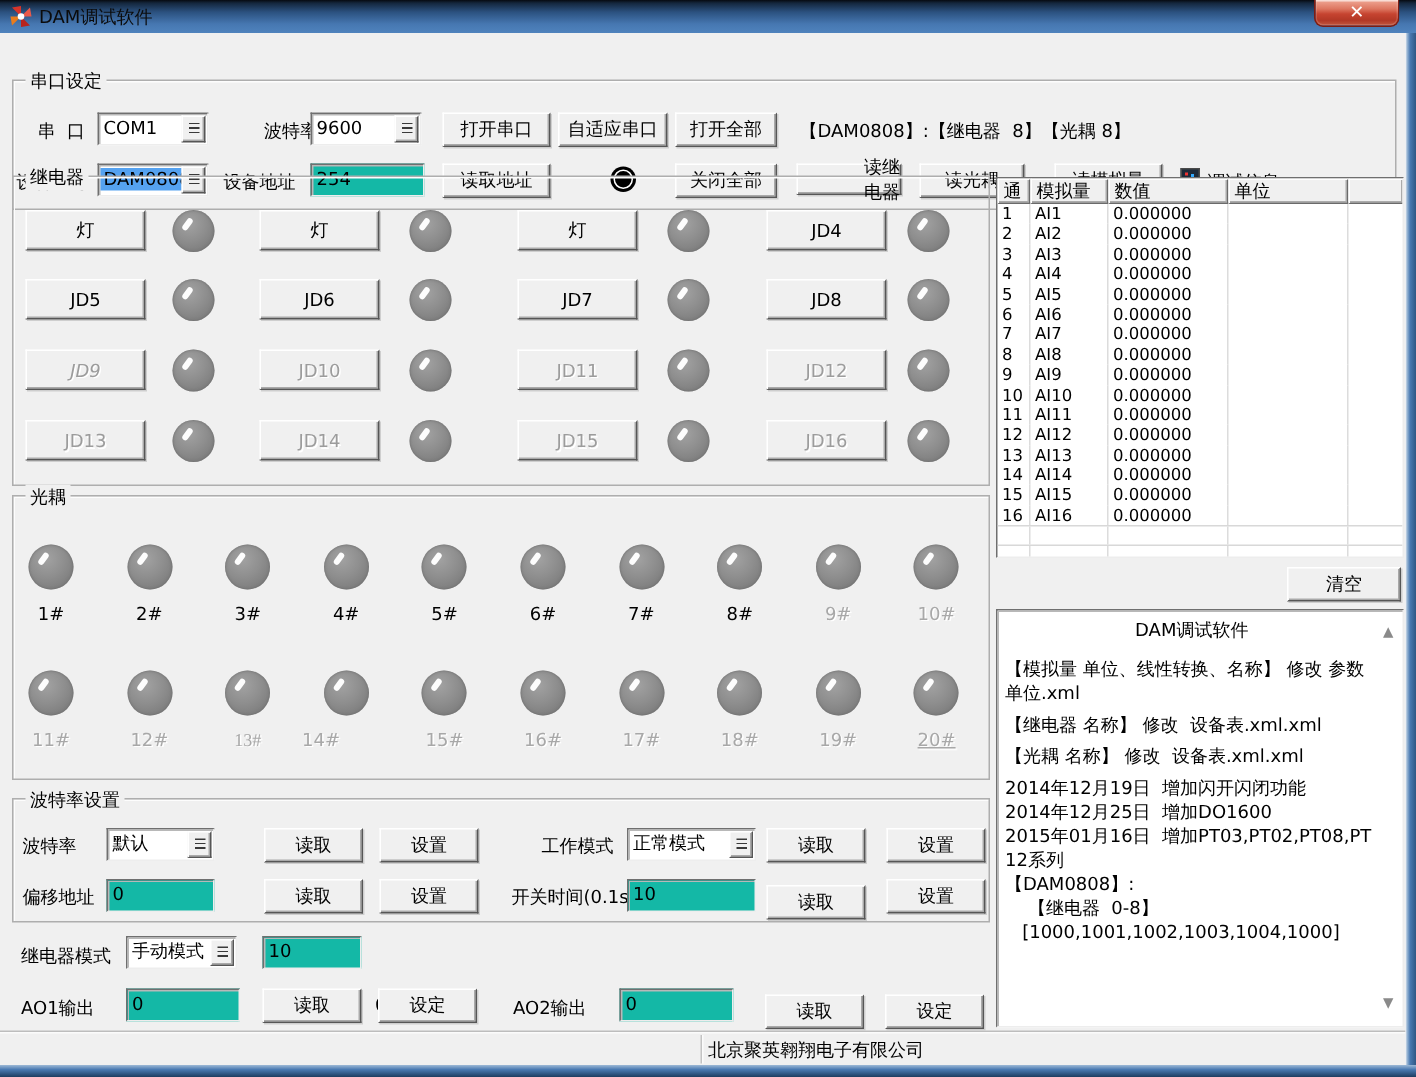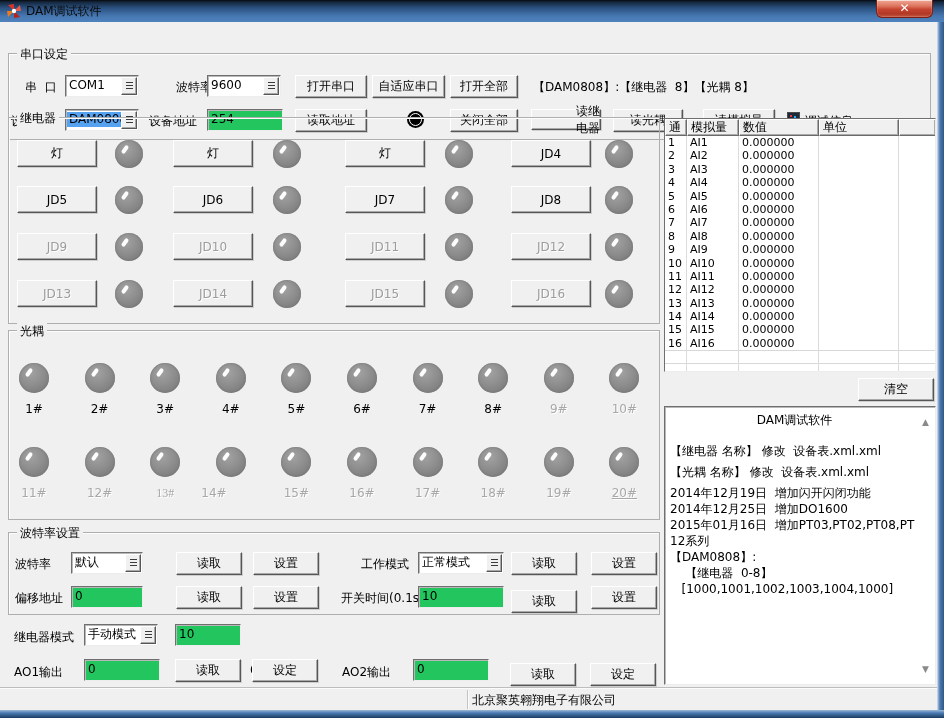--- a/index.html
+++ b/index.html
@@ -21,21 +21,21 @@
   .edge-bottom{position:absolute;left:0;top:710px;width:944px;height:8px;
     background:linear-gradient(180deg,#9db9d6 0,#4a7ab2 3px,#1d3c60 8px);}
 
   
   .lbl{position:absolute;font-size:12px;color:#000;white-space:pre;}
   .btn{position:absolute;display:flex;align-items:center;justify-content:center;
     background:#f0f0f0;font-size:12px;color:#000;cursor:pointer;padding:0;
     border:1px solid;border-color:#ffffff #565656 #565656 #ffffff;
     box-shadow:inset -1px -1px 0 #a9a9a9, 1px 1px 0 rgba(0,0,0,.14);}
   .btn.disabled{color:#9c9c9c;text-shadow:1px 1px 0 #ffffff;}
-  .field{position:absolute;background:#22c55e;font-size:12px;color:#000;
+  .field{position:absolute;background:#14b8a6;font-size:12px;color:#000;
     border:1px solid;border-color:#6f6f6f #ededed #ededed #6f6f6f;
     box-shadow:inset 1px 1px 0 #b8b8b8;padding:2px 3px;line-height:15px;white-space:pre;overflow:hidden;}
   .combo{position:absolute;background:#fff;font-size:12px;
     border:1px solid;border-color:#6f6f6f #ededed #ededed #6f6f6f;
     box-shadow:inset 1px 1px 0 #b8b8b8;}
   .combo .ctext{position:absolute;left:3px;top:2px;line-height:15px;white-space:pre;}
   .combo.sel .ctext{background:#55a2f0;color:#000;padding:0 2px;left:1px;}
   .carrow{position:absolute;right:1px;top:1px;bottom:1px;width:16px;background:#f0f0f0;
     border:1px solid;border-color:#ffffff #565656 #565656 #ffffff;
     box-shadow:inset -1px -1px 0 #a9a9a9;display:flex;align-items:center;justify-content:center;cursor:pointer;}
@@ -160,21 +160,21 @@
       <button class="btn relay-btn" style="left: 502px; top: 22px;">JD4</button>
       <div class="led" style="left: 596px; top: 22px;"></div>
       <button class="btn relay-btn" style="left: 8px; top: 68px;">JD5</button>
       <div class="led" style="left: 106px; top: 68px;"></div>
       <button class="btn relay-btn" style="left: 164px; top: 68px; text-align: right;">JD6</button>
       <div class="led" style="left: 264px; top: 68px;"></div>
       <button class="btn relay-btn" style="left: 336px; top: 68px;">JD7</button>
       <div class="led" style="left: 436px; top: 68px;"></div>
       <button class="btn relay-btn" style="left: 502px; top: 68px;">JD8</button>
       <div class="led" style="left: 596px; top: 68px;"></div>
-      <button class="btn relay-btn disabled" style="left: 8px; top: 115px;">JD9</button>
+      <button class="btn relay-btn disabled" style="left: 8px; top: 115px; font-style: italic;">JD9</button>
       <div class="led" style="left: 106px; top: 115px;"></div>
       <button class="btn relay-btn disabled" style="left: 164px; top: 115px;">JD10</button>
       <div class="led" style="left: 264px; top: 115px;"></div>
       <button class="btn relay-btn disabled" style="left: 336px; top: 115px;">JD11</button>
       <div class="led" style="left: 436px; top: 115px;"></div>
       <button class="btn relay-btn disabled" style="left: 502px; top: 115px;">JD12</button>
       <div class="led" style="left: 596px; top: 115px;"></div>
       <button class="btn relay-btn disabled" style="left: 8px; top: 162px;">JD13</button>
       <div class="led" style="left: 106px; top: 162px;"></div>
       <button class="btn relay-btn disabled" style="left: 164px; top: 162px;">JD14</button>
@@ -366,20 +366,21 @@
       <span class="opto-lab off" style="left: 525.8px; top: 155px;">19#</span>
       <div class="led big" style="left: 600.4px; top: 116px;"></div>
       <span class="opto-lab off" style="left: 591.4px; top: 155px; text-decoration: underline;">20#</span>
     </div>
 
   <div id="info-box">
     <div id="info-lines">
         <div class="info-line center">DAM调试软件</div>
         <div class="info-line"></div>
         <div class="info-line"></div>
+        <div class="info-line">【模拟量 单位、线性转换、名称】 修改 参数单位.xml</div>
         <div class="info-line"></div>
         <div class="info-line">【继电器 名称】 修改  设备表.xml.xml</div>
         <div class="info-line"></div>
         <div class="info-line">【光耦 名称】 修改  设备表.xml.xml</div>
         <div class="info-line"></div>
         <div class="info-line">2014年12月19日  增加闪开闪闭功能</div>
         <div class="info-line">2014年12月25日  增加DO1600</div>
         <div class="info-line">2015年01月16日  增加PT03,PT02,PT08,PT12系列</div>
         <div class="info-line">【DAM0808】:</div>
         <div class="info-line">    【继电器  0-8】</div>

